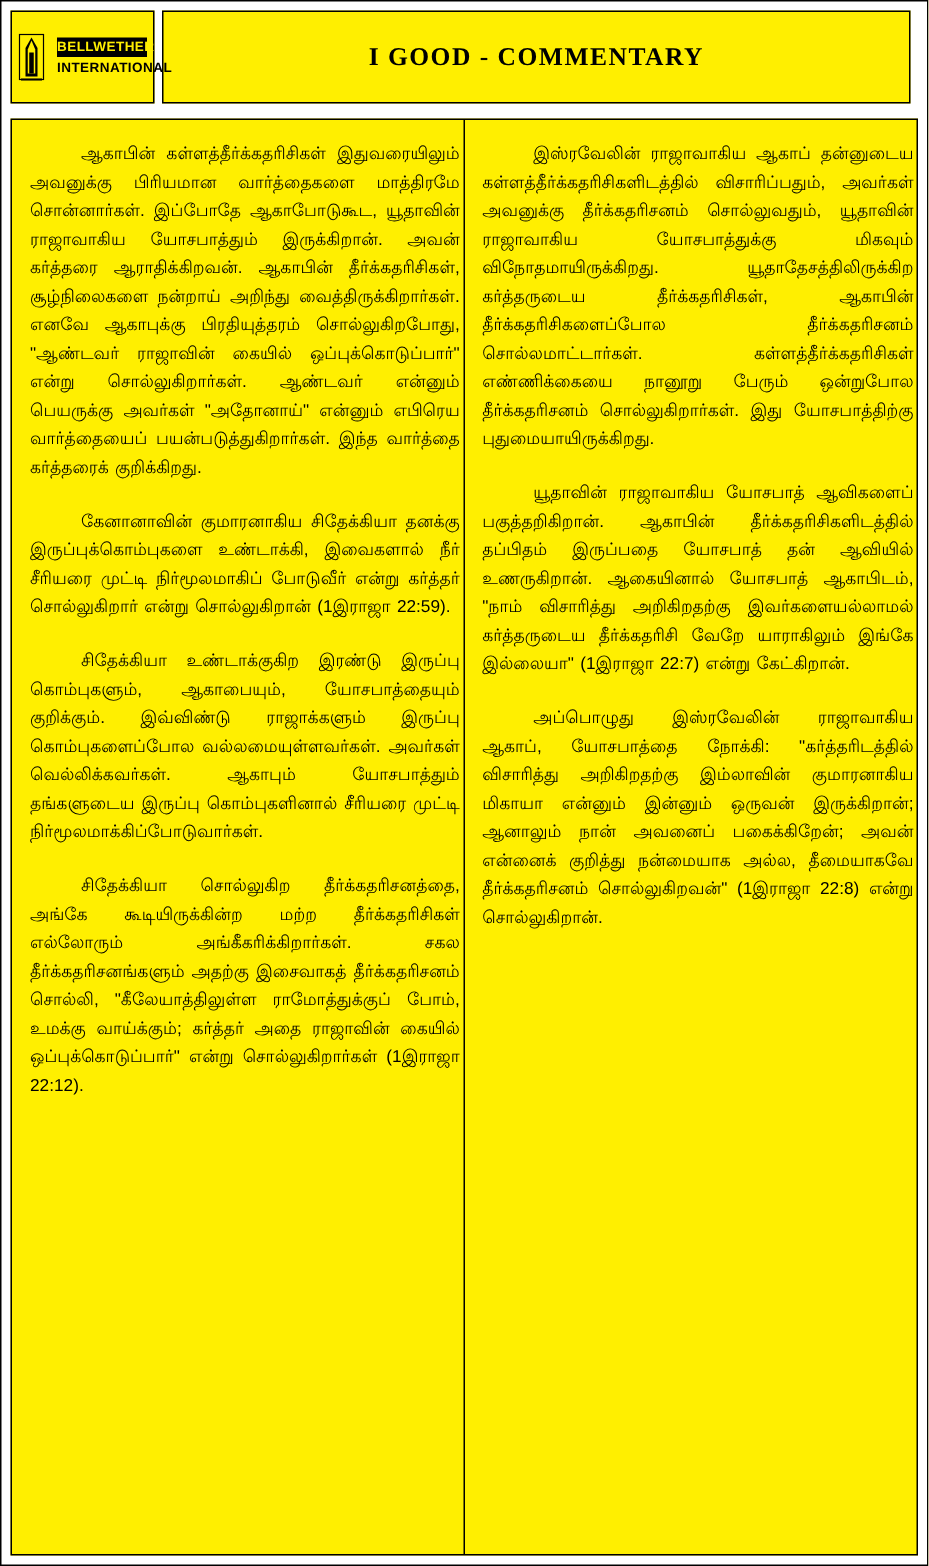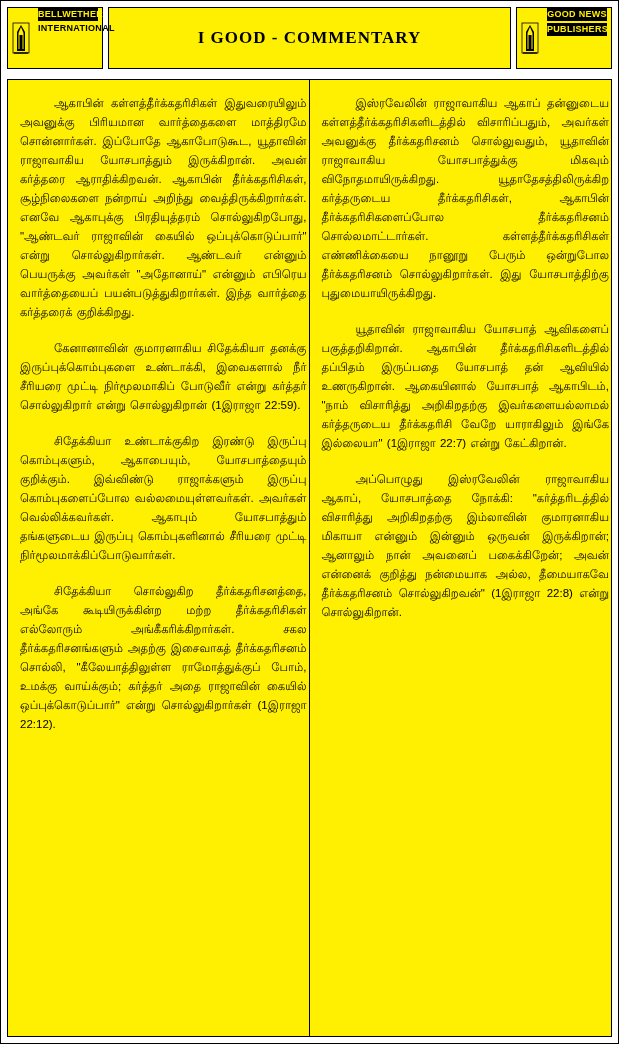--- a/index.html
+++ b/index.html
@@ -33,20 +33,21 @@
     align-items: stretch;
   }
   .logo-box {
     width: 96px;
     background: #ffef00;
     border: 1px solid #000000;
     box-sizing: border-box;
     display: flex;
     flex-direction: column;
     align-items: center;
+    justify-content: center;
     position: relative;
   }
   .logo-box.right {
     width: 96px;
   }
   .logo-emblem {
     position: absolute;
     left: 4px;
     top: 50%;
     transform: translateY(-50%);
@@ -160,33 +161,20 @@
       <div class="logo-text">
         <span class="logo-line1">BELLWETHER</span>
         <span class="logo-line2">INTERNATIONAL</span>
       </div>
     </div>
 
     <div class="title-box">
       <div class="title-en">I GOOD - COMMENTARY</div>
     </div>
 
-    <div class="logo-box right">
-      <svg class="logo-emblem" viewBox="0 0 18 34">
-        <rect x="1" y="2" width="16" height="30" fill="#ffef00" stroke="#000" stroke-width="0.8"></rect>
-        <path d="M9 4 L13 11 L13 30 L5 30 L5 11 Z" fill="#000000"></path>
-        <path d="M9 6 L11.5 12 L11.5 28 L6.5 28 L6.5 12 Z" fill="#ffef00"></path>
-        <rect x="7.5" y="14" width="3" height="14" fill="#000000"></rect>
-        <path d="M2 32 L16 32" stroke="#000" stroke-width="1.4"></path>
-      </svg>
-      <div class="logo-text">
-        <span class="logo-line1">GOOD NEWS</span>
-        <span class="logo-line1">PUBLISHERS</span>
-      </div>
-    </div>
 
   </div>
 
   <div class="body-area">
 
     <div class="col left">
       <p class="para">ஆகாபின் கள்ளத்தீர்க்கதரிசிகள் இதுவரையிலும் அவனுக்கு பிரியமான வார்த்தைகளை மாத்திரமே சொன்னார்கள். இப்போதே ஆகாபோடுகூட, யூதாவின் ராஜாவாகிய யோசபாத்தும் இருக்கிறான். அவன் கர்த்தரை ஆராதிக்கிறவன். ஆகாபின் தீர்க்கதரிசிகள், சூழ்நிலைகளை நன்றாய் அறிந்து வைத்திருக்கிறார்கள். எனவே ஆகாபுக்கு பிரதியுத்தரம் சொல்லுகிறபோது, "ஆண்டவர் ராஜாவின் கையில் ஒப்புக்கொடுப்பார்" என்று சொல்லுகிறார்கள். ஆண்டவர் என்னும் பெயருக்கு அவர்கள் "அதோனாய்" என்னும் எபிரெய வார்த்தையைப் பயன்படுத்துகிறார்கள். இந்த வார்த்தை கர்த்தரைக் குறிக்கிறது.</p>
       <p class="para">கேனானாவின் குமாரனாகிய சிதேக்கியா தனக்கு இருப்புக்கொம்புகளை உண்டாக்கி, இவைகளால் நீர் சீரியரை முட்டி நிர்மூலமாகிப் போடுவீர் என்று கர்த்தர் சொல்லுகிறார் என்று சொல்லுகிறான் (1இராஜா 22:59).</p>
       <p class="para">சிதேக்கியா உண்டாக்குகிற இரண்டு இருப்பு கொம்புகளும், ஆகாபையும், யோசபாத்தையும் குறிக்கும். இவ்விண்டு ராஜாக்களும் இருப்பு கொம்புகளைப்போல வல்லமையுள்ளவர்கள். அவர்கள் வெல்லிக்கவர்கள். ஆகாபும் யோசபாத்தும் தங்களுடைய இருப்பு கொம்புகளினால் சீரியரை முட்டி நிர்மூலமாக்கிப்போடுவார்கள்.</p>
       <p class="para">சிதேக்கியா சொல்லுகிற தீர்க்கதரிசனத்தை, அங்கே கூடியிருக்கின்ற மற்ற தீர்க்கதரிசிகள் எல்லோரும் அங்கீகரிக்கிறார்கள். சகல தீர்க்கதரிசனங்களும் அதற்கு இசைவாகத் தீர்க்கதரிசனம் சொல்லி, "கீலேயாத்திலுள்ள ராமோத்துக்குப் போம், உமக்கு வாய்க்கும்; கர்த்தர் அதை ராஜாவின் கையில் ஒப்புக்கொடுப்பார்" என்று சொல்லுகிறார்கள் (1இராஜா 22:12).</p>

